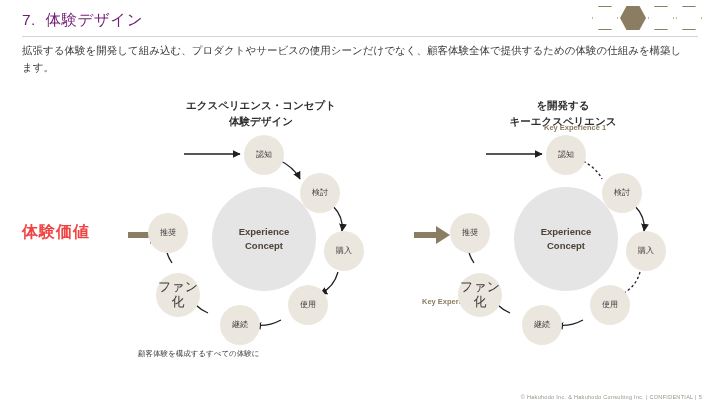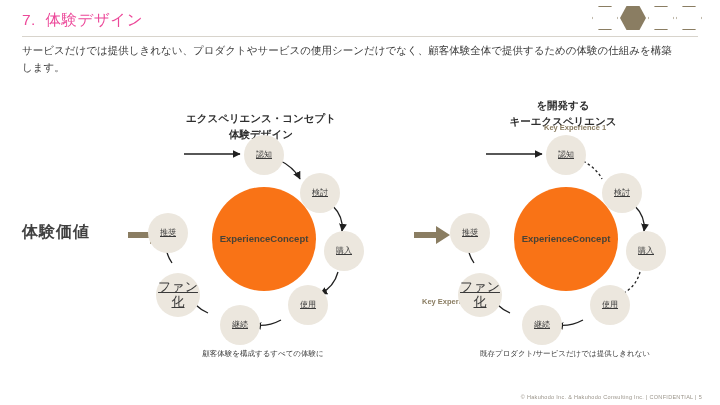--- a/index.html
+++ b/index.html
@@ -15,21 +15,21 @@
     font-family: "Liberation Sans", sans-serif;
     color: #333333;
   }
 
   
   .slide-title {
     position: absolute;
     left: 22px;
     top: 10px;
     font-size: 15.5px;
-    color: #ec4899;
+    color: #701a75;
     letter-spacing: 0.5px;
   }
   .title-rule {
     position: absolute;
     left: 22px;
     top: 36px;
     width: 676px;
     height: 1px;
     background: #d8d4cc;
   }
@@ -80,31 +80,31 @@
   
   .col-heading {
     position: absolute;
     text-align: center;
     font-size: 10.5px;
     font-weight: bold;
     color: #2e2e2e;
     line-height: 1.5;
     width: 230px;
   }
-  #heading-left  { left: 146px; top: 98px; margin-top: 13px; }
+  #heading-left  { left: 146px; top: 98px; }
   #heading-right { left: 448px; top: 98px; }
 
   
   .value-label {
     position: absolute;
     left: 22px;
     top: 222px;
     font-size: 16px;
     font-weight: bold;
-    color: #404040;
+    color: #ef4444;
     letter-spacing: 1px;
   }
   .big-arrow {
     position: absolute;
     width: 36px;
     height: 22px;
     color: #8a7d62;
   }
   #arrow-1 { left: 128px; top: 224px; }
   #arrow-2 { left: 414px; top: 224px; }
@@ -119,23 +119,23 @@
   #cycle-left  { left: 148px; }
   #cycle-right { left: 450px; }
 
   .core {
     position: absolute;
     left: 64px;
     top: 52px;
     width: 104px;
     height: 104px;
     border-radius: 50%;
-    background: #f97316;
+    background: #e5e5e5;
     display: flex;
-    flex-direction: row;
+    flex-direction: column;
     align-items: center;
     justify-content: center;
     font-size: 9.5px;
     font-weight: bold;
     color: #4a4336;
     line-height: 1.45;
     text-align: center;
   }
 
   .node {
@@ -144,37 +144,35 @@
     height: 40px;
     border-radius: 50%;
     background: #ece7de;
     display: flex;
     align-items: center;
     justify-content: center;
     font-size: 8px;
     color: #3a3a3a;
     text-align: center;
     line-height: 1.15;
-    text-decoration: underline;
   }
   .node.wide { width: 44px; height: 44px; font-size: 13px; }
 
   .key-tag {
     position: absolute;
     font-size: 7.5px;
     font-weight: bold;
     color: #8a7d62;
     white-space: nowrap;
   }
 
   
   .caption {
     position: absolute;
     width: 250px;
-    text-align: center;
     font-size: 7.5px;
     line-height: 1.6;
     color: #3a3a3a;
   }
   #caption-left  { left: 138px; top: 348px; }
   #caption-right { left: 440px; top: 348px; }
 
   
   .footer {
     position: absolute;
@@ -188,21 +186,21 @@
   svg { overflow: visible; }
 </style>
 </head>
 <body>
 
 <div class="slide-title">
   <span>7.</span>
   &nbsp;<span>体験デザイン</span>
 </div>
 <div class="title-rule"></div>
-<div class="lead">サービスだけでは提供しきれない、プロダクトやサービスの使用シーンだけでなく、顧客体験全体で提供するための体験の仕組みを構築します。</div>
+<div class="lead">拡張する体験を開発して組み込む、プロダクトやサービスの使用シーンだけでなく、顧客体験全体で提供するための体験の仕組みを構築します。</div>
 
 <div class="hex-group">
   <div class="hex outline"></div>
   <div class="hex filled"></div>
   <div class="hex outline"></div>
   <div class="hex outline"></div>
 </div>
 
 <div class="col-heading" id="heading-left">
   <div>エクスペリエンス・コンセプト</div>
@@ -291,16 +289,15 @@
   <div class="node" style="left:140px; top:150px;">使用</div>
   <div class="node" style="left:72px; top:170px;">継続</div>
   <div class="node wide" style="left:8px; top:138px;">ファン化</div>
   <div class="node" style="left:0px; top:78px;">推奨</div>
 </div>
 
 <div class="caption" id="caption-left">
   <div>顧客体験を構成するすべての体験に</div>
 </div>
 <div class="caption" id="caption-right">
-  <div>既存プロダクト/サービスだけでは提供しきれない</div>
 </div>
 
 <div class="footer">© Hakuhodo Inc. &amp; Hakuhodo Consulting Inc. | CONFIDENTIAL | 5</div>
 
 </body></html>

